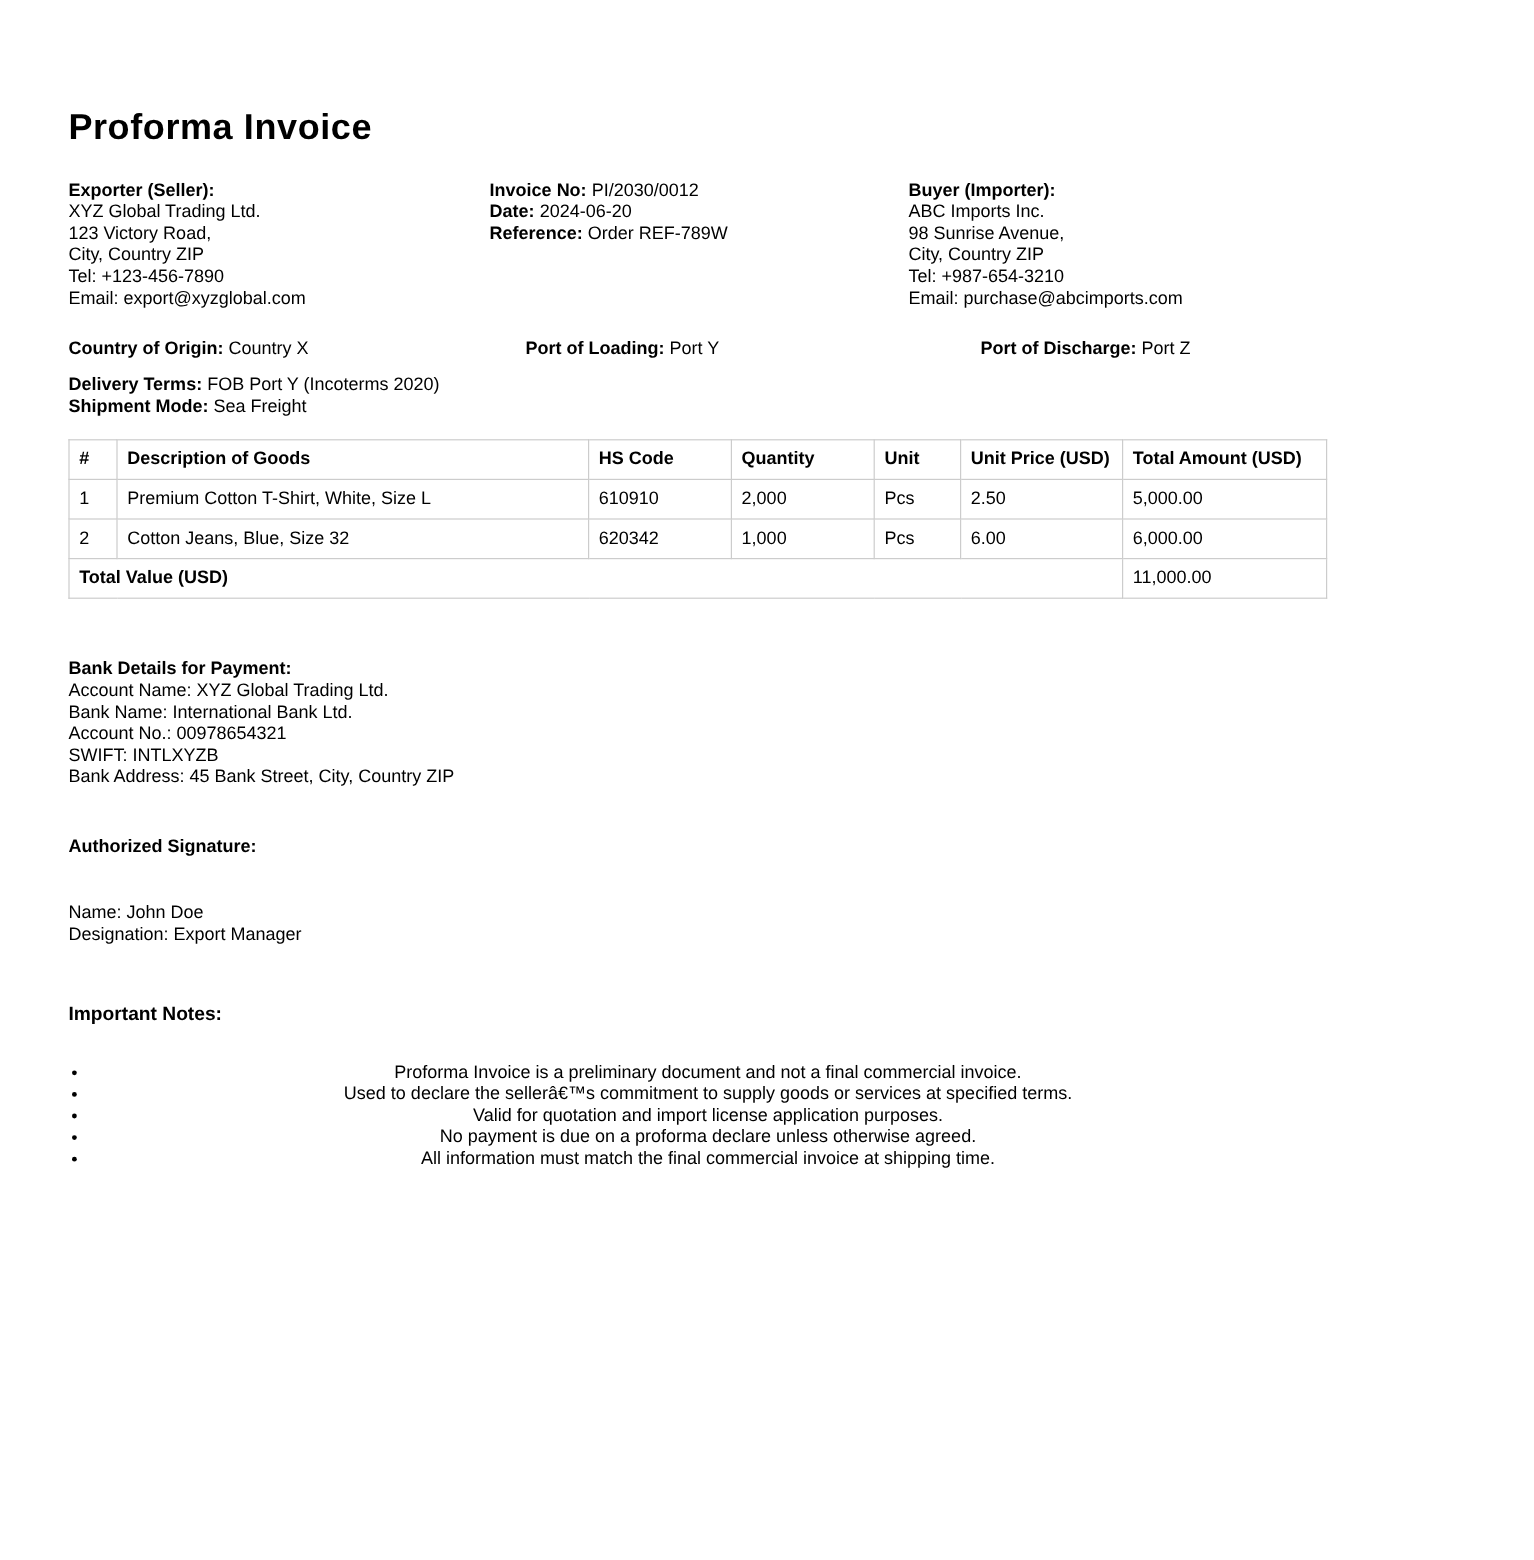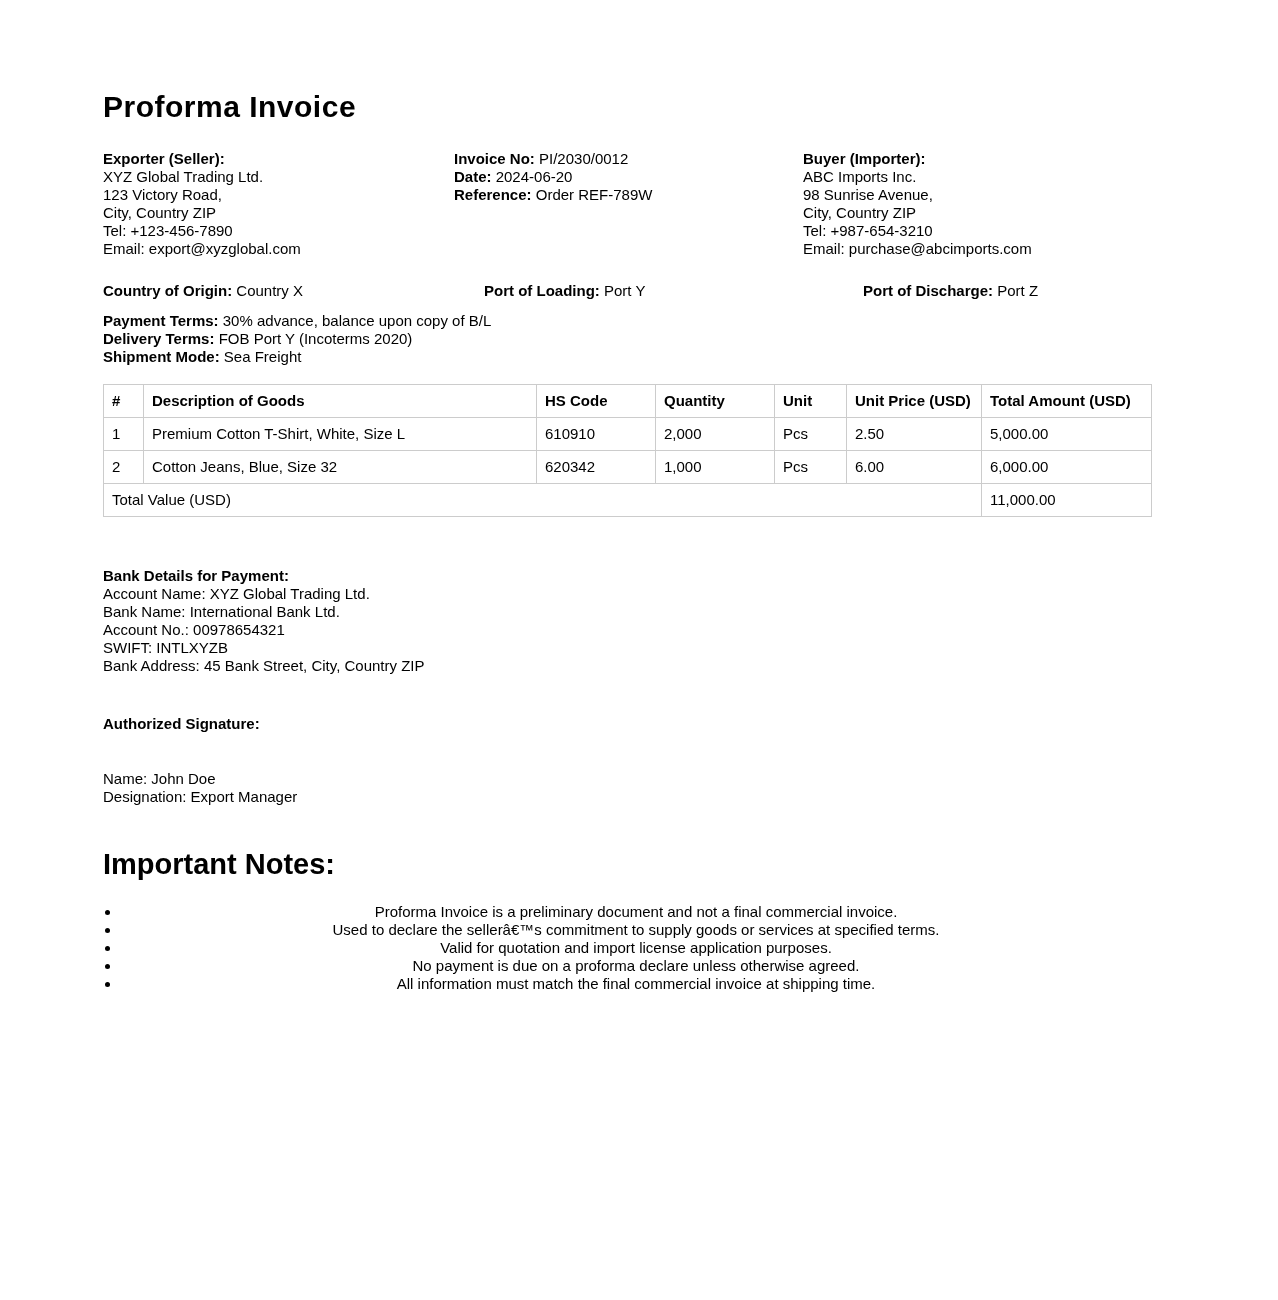--- a/index.html
+++ b/index.html
@@ -6,21 +6,21 @@
     margin: 0;
     padding: 0;
     background: #ffffff;
     color: #000000;
     font-family: "Liberation Sans", sans-serif;
     font-size: 15px;
     line-height: 18px;
   }
   .page {
     width: 1048px;
-    padding: 90px 115px 40px 103px;
+    padding: 90px 115px 40px 57px;
     box-sizing: content-box;
   }
   .b { font-weight: bold; }
 
   h1.doc-title {
     font-size: 30px;
     line-height: 34px;
     font-weight: bold;
     margin: 0 0 26px 0;
     letter-spacing: 0.5px;
@@ -44,29 +44,29 @@
   table.goods td {
     border: 1px solid #cccccc;
     padding: 7px 8px;
     text-align: left;
     vertical-align: middle;
     font-size: 15px;
     line-height: 18px;
     overflow: hidden;
   }
   table.goods th { font-weight: bold; }
-  td.total-label { text-align: right; font-weight: normal; }
+  td.total-label { text-align: right; font-weight: bold; }
   td.total-value { font-weight: normal; }
 
   .bank-block { margin-top: 50px; }
   .signature-block { margin-top: 40px; }
   .sig-name { margin-top: 37px; }
 
   h2.notes-title {
-    font-size: 29px;
+    font-size: 16px;
     line-height: 28px;
     font-weight: bold;
     margin: 44px 0 0 0;
   }
   ul.notes-list {
     margin: 25px 0 0 0;
     padding-left: 18px;
   }
   ul.notes-list li { margin: 0; padding: 0; text-align: center; }
 </style>
@@ -101,21 +101,20 @@
     </div>
   </div>
 
   <div class="three-col ports-row">
     <div><span class="b">Country of Origin:</span> <span>Country X</span></div>
     <div><span class="b">Port of Loading:</span> <span>Port Y</span></div>
     <div><span class="b">Port of Discharge:</span> <span>Port Z</span></div>
   </div>
 
   <div class="terms-block">
-    <div><span class="b">Payment Terms:</span> <span>30% advance, balance upon copy of B/L</span></div>
     <div><span class="b">Delivery Terms:</span> <span>FOB Port Y (Incoterms 2020)</span></div>
     <div><span class="b">Shipment Mode:</span> <span>Sea Freight</span></div>
   </div>
 
   <table class="goods">
     <colgroup>
       <col style="width:40px">
       <col style="width:393px">
       <col style="width:119px">
       <col style="width:119px">

